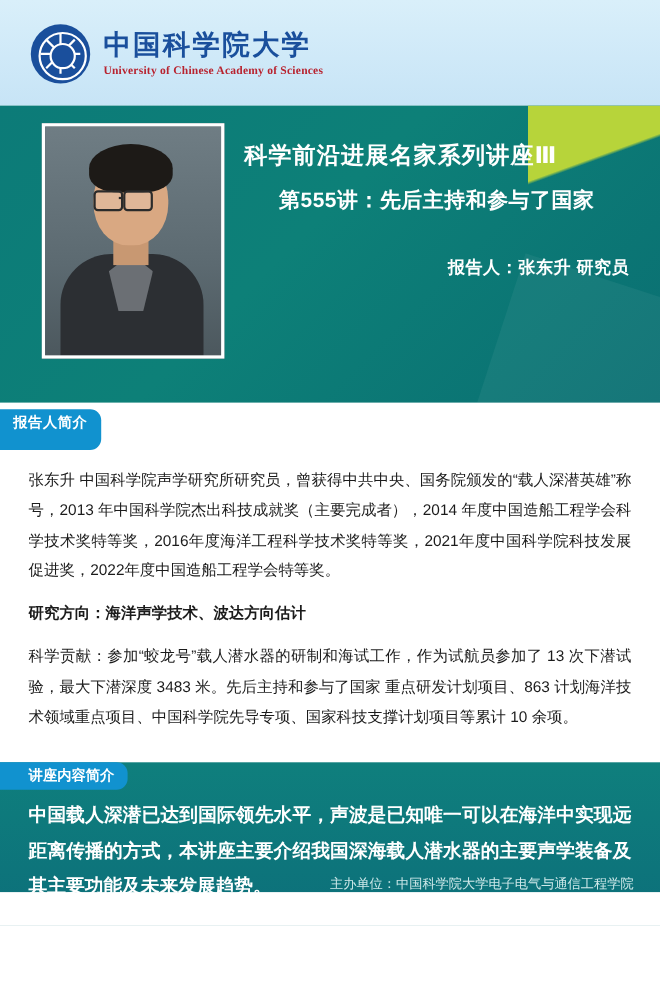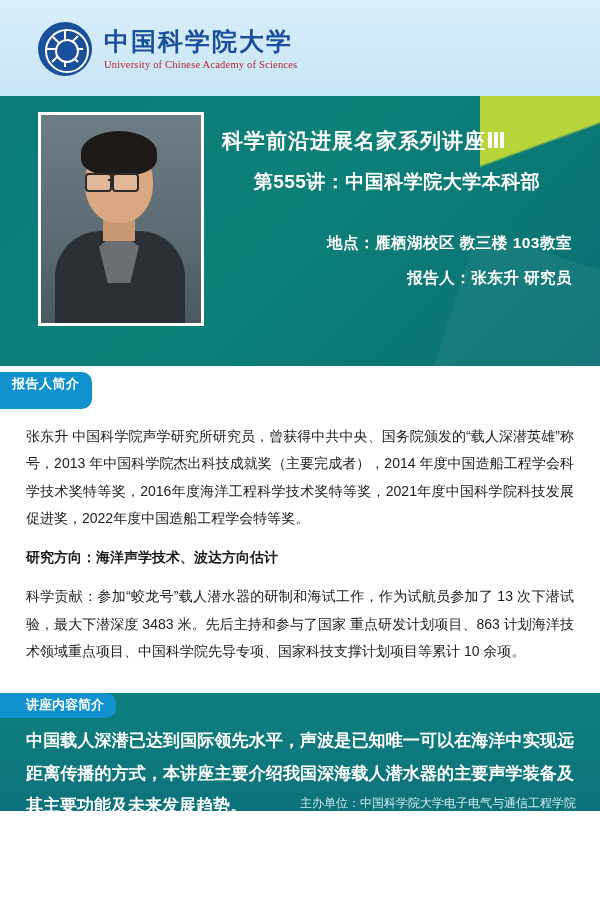--- a/index.html
+++ b/index.html
@@ -23,21 +23,21 @@
 
   
   .header {
     position: relative;
     height: 96px;
     background: linear-gradient(180deg, #d9effa 0%, #cfe9f8 55%, #c7e4f6 100%);
     border-bottom: 0;
   }
   .logo-wrap {
     position: absolute;
-    left: 38px;
+    left: 28px;
     top: 22px;
     display: flex;
     align-items: center;
     justify-content: center;
   }
   .logo-mark {
     width: 54px;
     height: 54px;
     border-radius: 50%;
     background: #1a4f9c;
@@ -73,21 +73,21 @@
     font-family: "Liberation Serif", "DejaVu Serif", serif;
     font-size: 25px;
     font-weight: bold;
     color: #1a4f9c;
     letter-spacing: 2px;
     white-space: nowrap;
   }
   .logo-en {
     font-family: "Liberation Serif", "DejaVu Serif", serif;
     font-size: 10.5px;
-    font-weight: normal;
+    font-weight: bold;
     color: #b8232f;
     letter-spacing: 0.2px;
     margin-top: 3px;
     white-space: nowrap;
   }
 
   
   .hero {
     position: relative;
     height: 270px;
@@ -313,22 +313,21 @@
       <div class="pt-neck"></div>
       <div class="pt-head"></div>
       <div class="pt-hair"></div>
       <div class="pt-glass-l"></div>
       <div class="pt-glass-r"></div>
       <div class="pt-bridge"></div>
     </div>
 
     <div class="hero-text">
       <div class="series-title">科学前沿进展名家系列讲座Ⅲ</div>
-      <div class="lecture-title">第555讲：中国科学院大学本科部</div>
-      <div class="meta-line">地点：雁栖湖校区  教三楼  103教室</div>
+      <div class="lecture-title">第555讲：先后主持和参与了国家</div>
       <div class="meta-line">报告人：张东升 研究员</div>
     </div>
   </div>
 
   <div class="tag-row">
     <span class="tag">报告人简介</span>
   </div>
 
   <div class="bio">
     <p>张东升   中国科学院声学研究所研究员，曾获得中共中央、国务院颁发的“载人深潜英雄”称号，2013 年中国科学院杰出科技成就奖（主要完成者），2014 年度中国造船工程学会科学技术奖特等奖，2016年度海洋工程科学技术奖特等奖，2021年度中国科学院科技发展促进奖，2022年度中国造船工程学会特等奖。</p>

